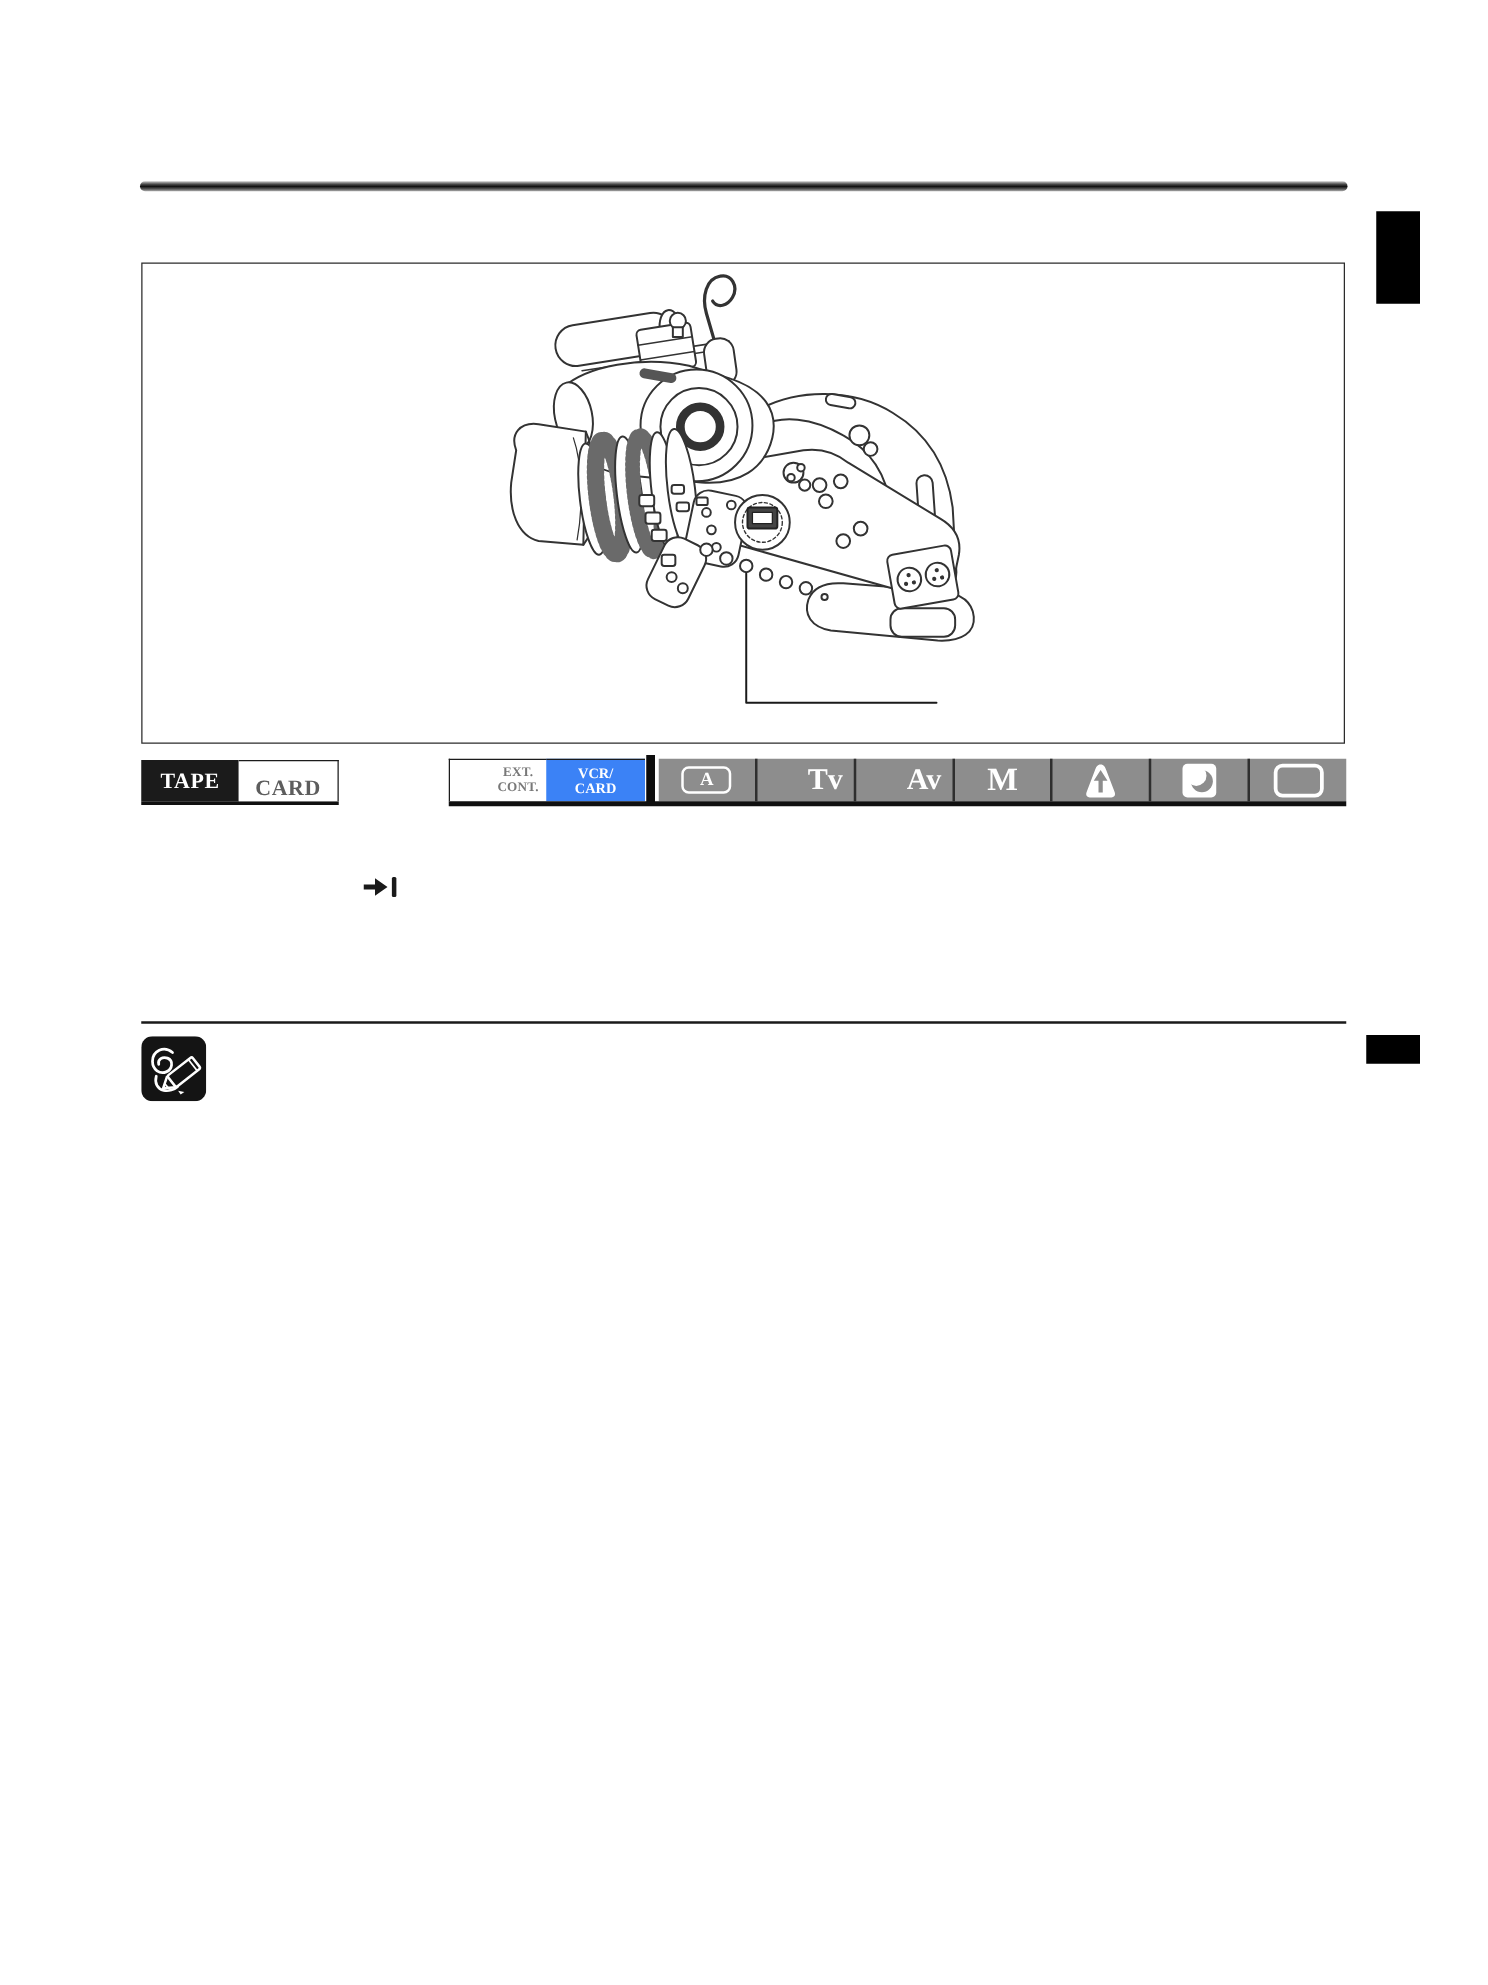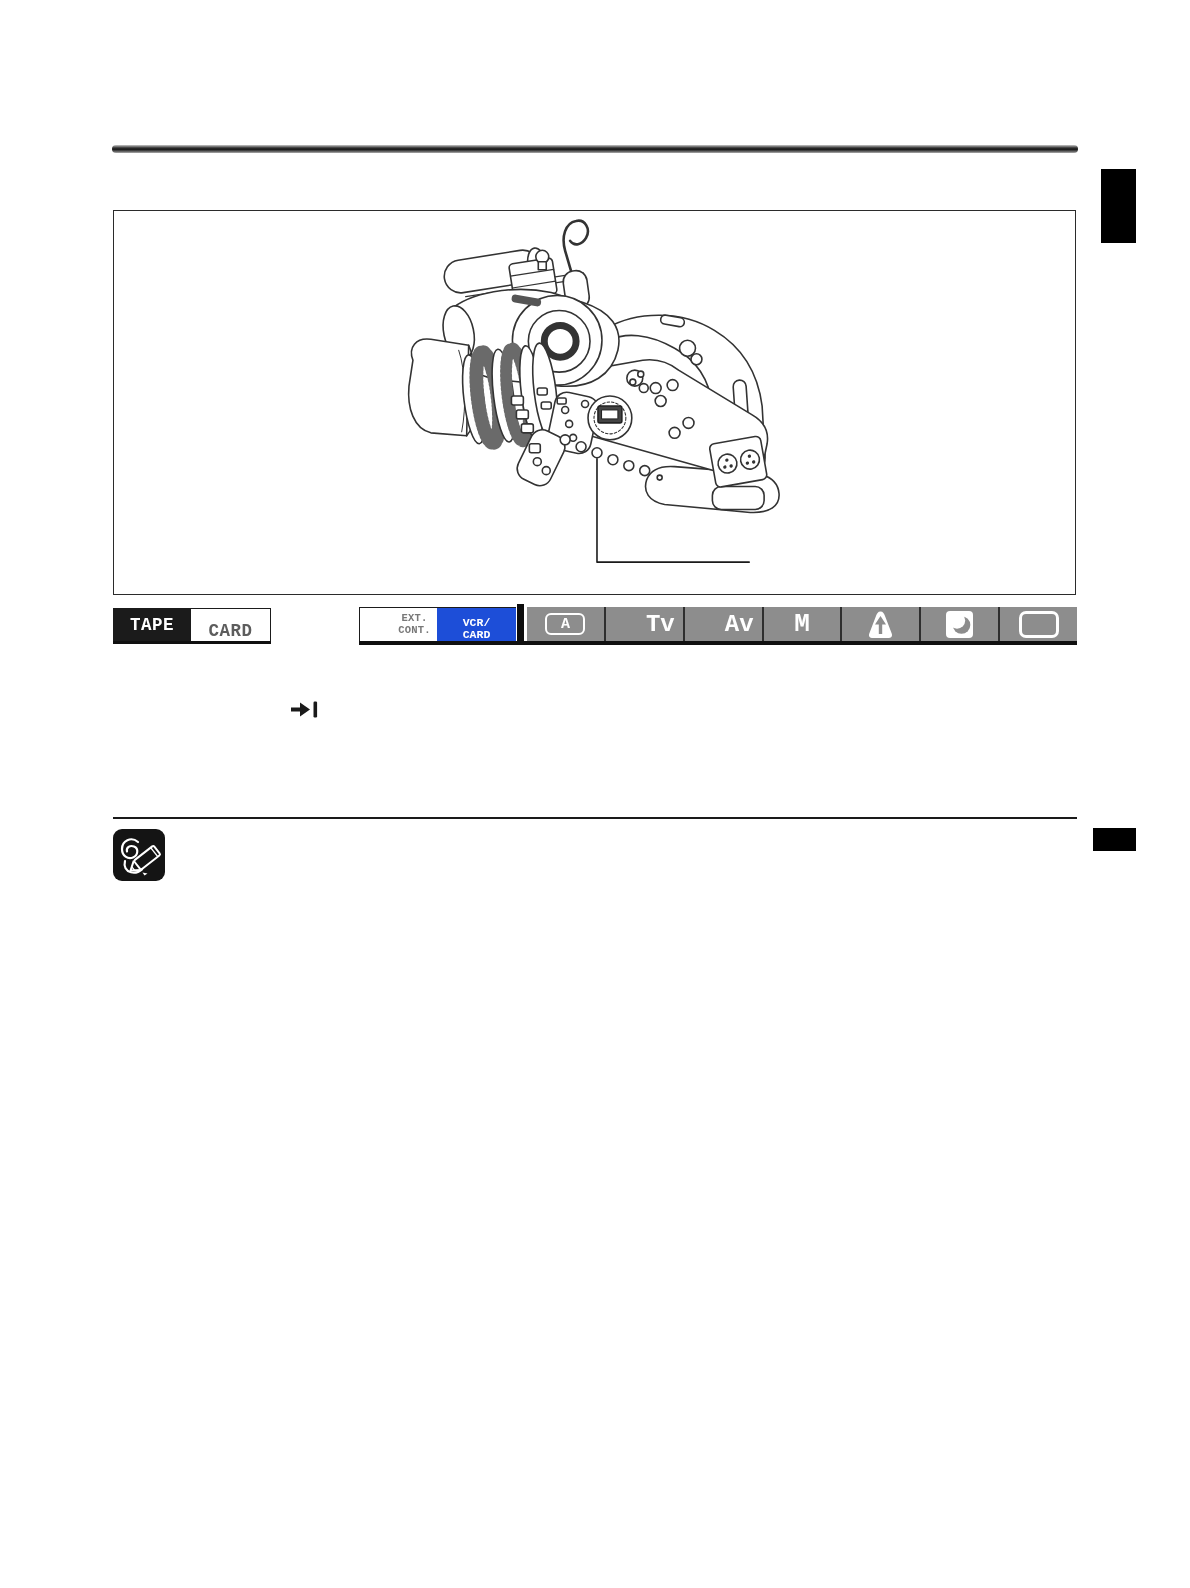--- a/index.html
+++ b/index.html
@@ -1,17 +1,17 @@
 <!DOCTYPE html>
 <html><head>
 <meta charset="utf-8">
 <style>
   html,body{margin:0;padding:0;background:#fff;}
   .page{position:relative;width:1136px;height:1588px;background:#ffffff;overflow:hidden;
-        font-family:Liberation Mono, monospace;}
+        font-family:Liberation Serif, serif;}
   .abs{position:absolute;}
 
   
   .header-rule{left:112px;top:145px;width:966px;height:8px;border-radius:4px;
     background:linear-gradient(to bottom,#c9c9c9 0%,#4a4a4a 30%,#121212 52%,#5a5a5a 78%,#adadad 100%);}
 
   
   .edge-tab-top{left:1101px;top:169px;width:84px;height:74px;background:#000;}
   .edge-tab-mid{left:1093px;top:828px;width:97px;height:23px;background:#000;}
 
@@ -25,22 +25,22 @@
         font-weight:bold;font-size:17.5px;letter-spacing:.5px;}
   .card{width:80px;height:33px;background:#fff;color:#5d5d5d;display:flex;align-items:flex-end;justify-content:center;
         font-weight:bold;font-size:17.5px;letter-spacing:.5px;box-sizing:border-box;
         border-top:1.6px solid #1b1b1b;border-right:1.6px solid #1b1b1b;}
 
   
   .ext-cont{left:359px;top:607px;width:78px;height:34px;background:#fff;box-sizing:border-box;
         border-top:1.5px solid #1b1b1b;border-left:1px solid #1b1b1b;
         display:flex;flex-direction:column;align-items:center;justify-content:center;
         color:#787878;font-size:10.5px;line-height:11.5px;font-weight:700;letter-spacing:.2px;padding-left:32px;}
-  .vcr-play{left:437px;top:607px;width:79px;height:34px;background:#1d4ed8;box-sizing:border-box;border-top:1.5px solid #1b1b1b;
-        display:flex;flex-direction:column;align-items:center;justify-content:flex-end;
+  .vcr-play{left:437px;top:607px;width:79px;height:34px;background:#3b82f6;box-sizing:border-box;border-top:1.5px solid #1b1b1b;
+        display:flex;flex-direction:column;align-items:center;justify-content:center;
         color:#fff;font-size:11.5px;line-height:12px;font-weight:bold;}
   .dial-sep{left:517px;top:604px;width:6.5px;height:40px;background:#0d0d0d;}
   .mode-bar{left:527px;top:607px;width:550px;height:34px;background:#8d8d8d;display:flex;}
   .mode-seg{flex:1;display:flex;align-items:center;justify-content:center;color:#fff;}
   .mode-seg + .mode-seg{border-left:2px solid #2e2e2e;}
   .seg-label{font-weight:bold;font-size:24px;margin-left:32px;}
   .seg-label-m{font-weight:bold;font-size:26px;}
   .a-box{min-width:30px;height:18px;padding:0 3px;border:2.5px solid #fff;border-radius:6px;
         display:flex;align-items:center;justify-content:center;font-weight:bold;font-size:15px;}
   .easy-box{width:34px;height:21px;border:3.5px solid #fff;border-radius:7px;}

